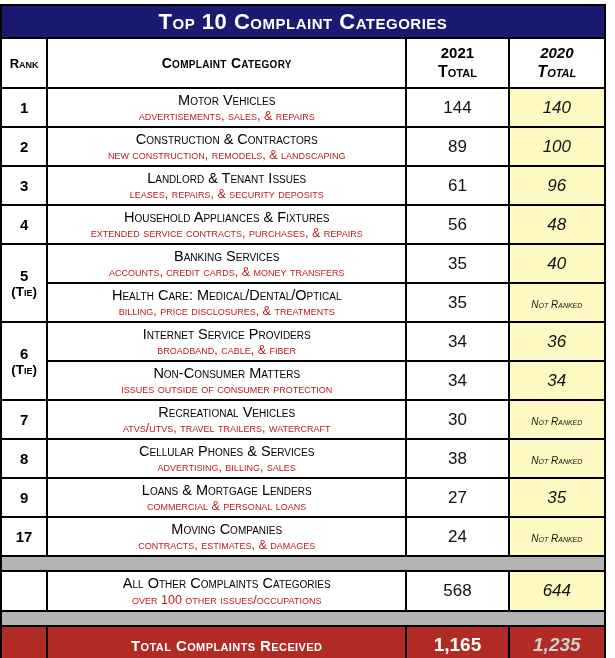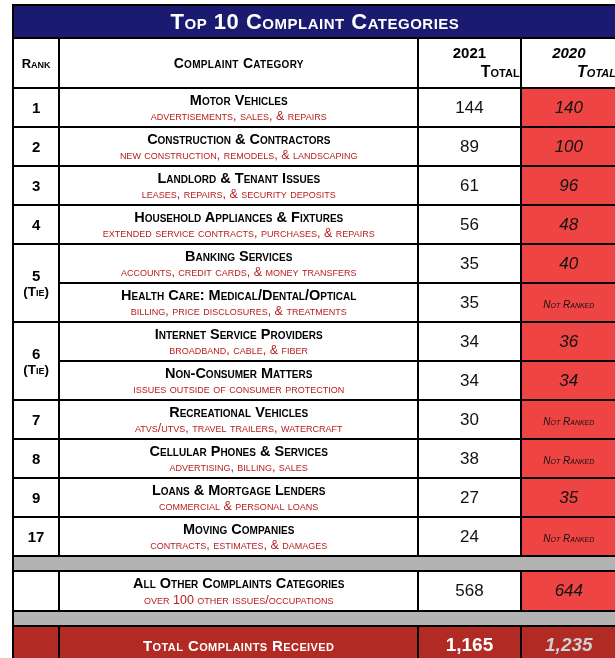--- a/index.html
+++ b/index.html
@@ -1,18 +1,18 @@
 <!DOCTYPE html>
 <html><head>
 <meta charset="utf-8">
 <style>
   html,body{margin:0;padding:0;background:#fff;}
   .page{
     width:615px;height:658px;box-sizing:border-box;
-    padding:4px 4px 0 12px;background:#fff;
+    padding:4px 4px 0 0;background:#fff;
     font-family:"Liberation Sans",sans-serif;
   }
   table.main{
     border-collapse:collapse;table-layout:fixed;width:606px;
     border:2px solid #000;border-bottom:6px solid #1f1f1f;
   }
   td{border:2px solid #000;text-align:center;vertical-align:middle;padding:0;overflow:hidden;}
   .c-rank{width:46px;}
   .c-cat{width:358px;}
   .c-2021{width:102px;}
@@ -22,28 +22,28 @@
   .title-row td{
     background:#1a1a70;color:#fff;height:31px;
     font-weight:bold;font-variant:small-caps;font-size:22px;letter-spacing:.5px;
   }
 
   
   .head-row td{height:48px;background:#fff;}
   .head-rank{font-weight:bold;font-variant:small-caps;font-size:13px;border-radius:10px;}
   .head-cat{font-weight:bold;font-variant:small-caps;font-size:14px;letter-spacing:.3px;}
   .head-year span{display:block;font-weight:bold;font-size:15px;line-height:1.2;}
-  .head-year .yr-sub{font-variant:small-caps;font-size:16px;text-align:right;}
-  .col2020{background:#ef4444;font-style:italic;}
+  .head-year .yr-sub{font-variant:small-caps;font-size:16px;}
+  .col2020{background:#fef9c3;font-style:italic;}
 
   
   .data-row td{height:37px;}
   .rank-cell span{display:block;font-weight:bold;font-size:15px;line-height:1.15;}
   .rank-cell .tie{font-variant:small-caps;font-size:13.5px;}
-  .cat-name{display:block;font-weight:bold;font-variant:small-caps;font-size:14.5px;line-height:1.18;color:#000;}
+  .cat-name{display:block;font-weight:normal;font-variant:small-caps;font-size:14.5px;line-height:1.18;color:#000;}
   .cat-desc{display:block;font-variant:small-caps;text-transform:lowercase;font-size:12.5px;line-height:1.12;color:#b91c1c;}
   .num{font-size:17px;color:#111;margin-left:28px;}
   .nr-span{display:inline-block;width:60px;font-variant:small-caps;font-size:10px;line-height:1.2;}
 
   
   .spacer-row td{background:#b3b3b3;height:13px;}
 
   
   .other-row td{height:38px;}
 

